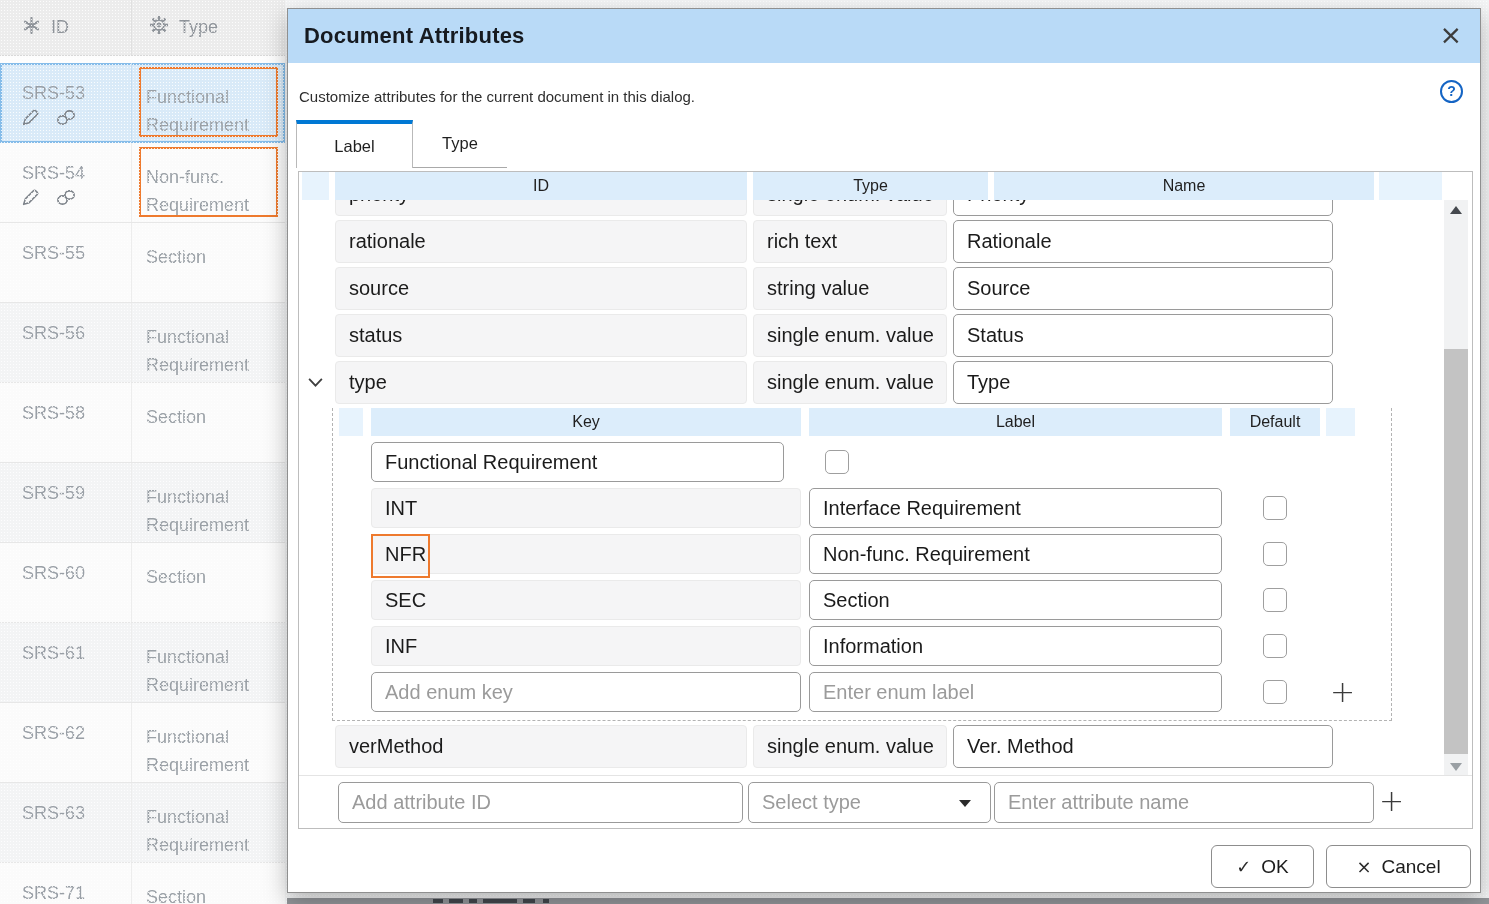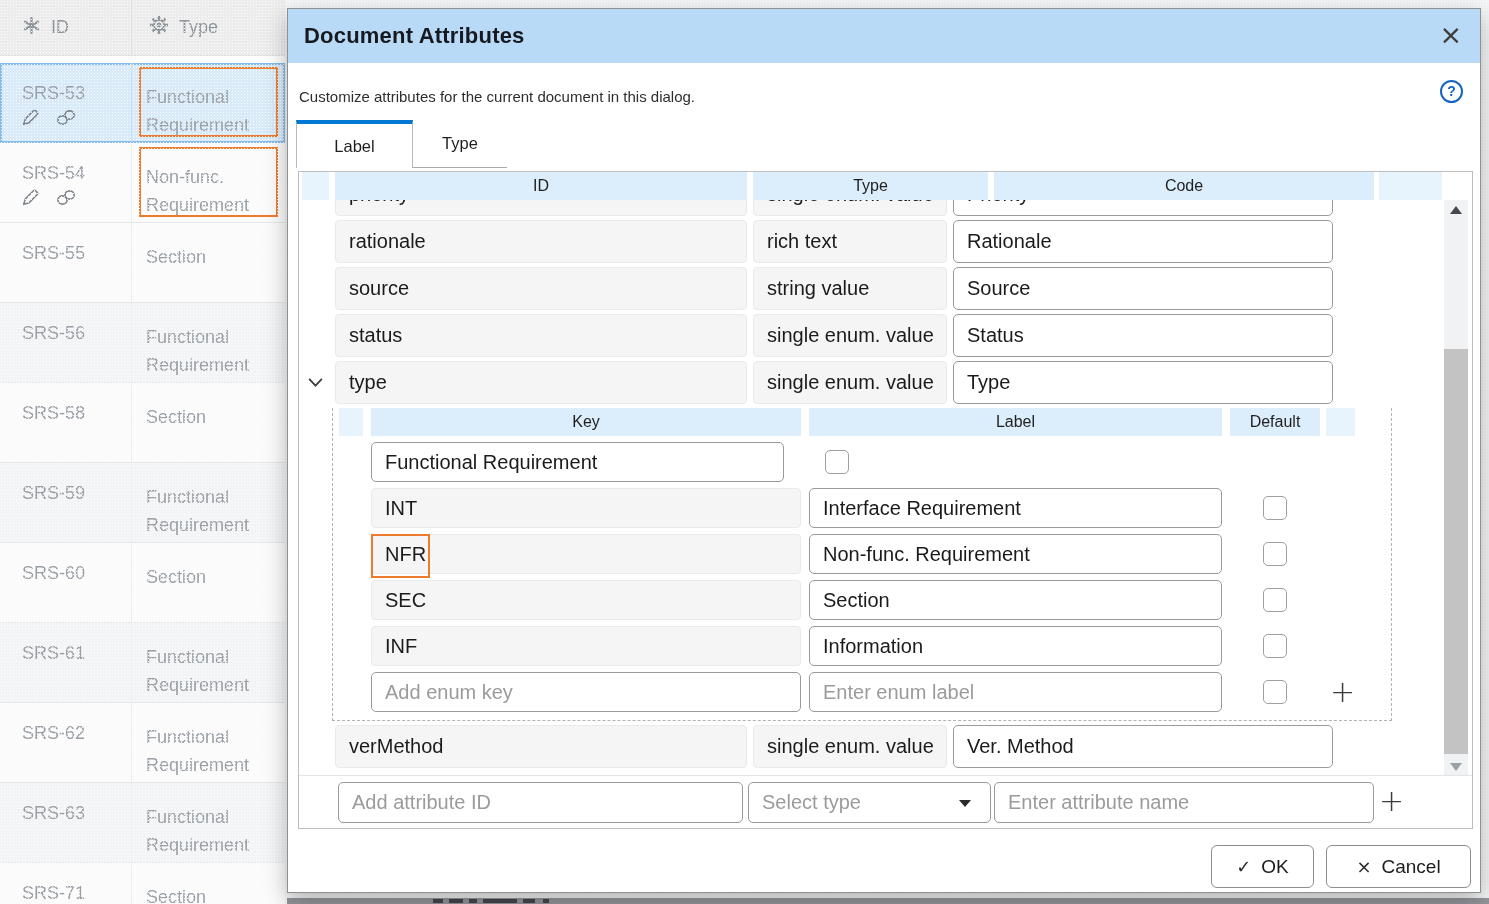--- a/index.html
+++ b/index.html
@@ -315,21 +315,21 @@
   <div class="tabs">
     <div class="tab active">Label</div>
     <div class="tab inactive">Type</div>
   </div>
 
   <div class="tablebox">
     <div class="thead">
       <div class="hcell lead hc-chev"></div>
       <div class="hcell hc-id">ID</div>
       <div class="hcell hc-type">Type</div>
-      <div class="hcell hc-name">Code</div>
+      <div class="hcell hc-name">Name</div>
       <div class="hcell tail hc-tail"></div>
     </div>
 
     <div class="tviewport" id="tviewport">
   <div class="attr-row first">
     <div class="chev-cell"></div>
     <input class="ipt gray w-id" value="priority" style="">
     <input class="ipt gray w-type" value="single enum. value" style="">
     <input class="ipt white w-name" value="Priority" style="">
   </div>

